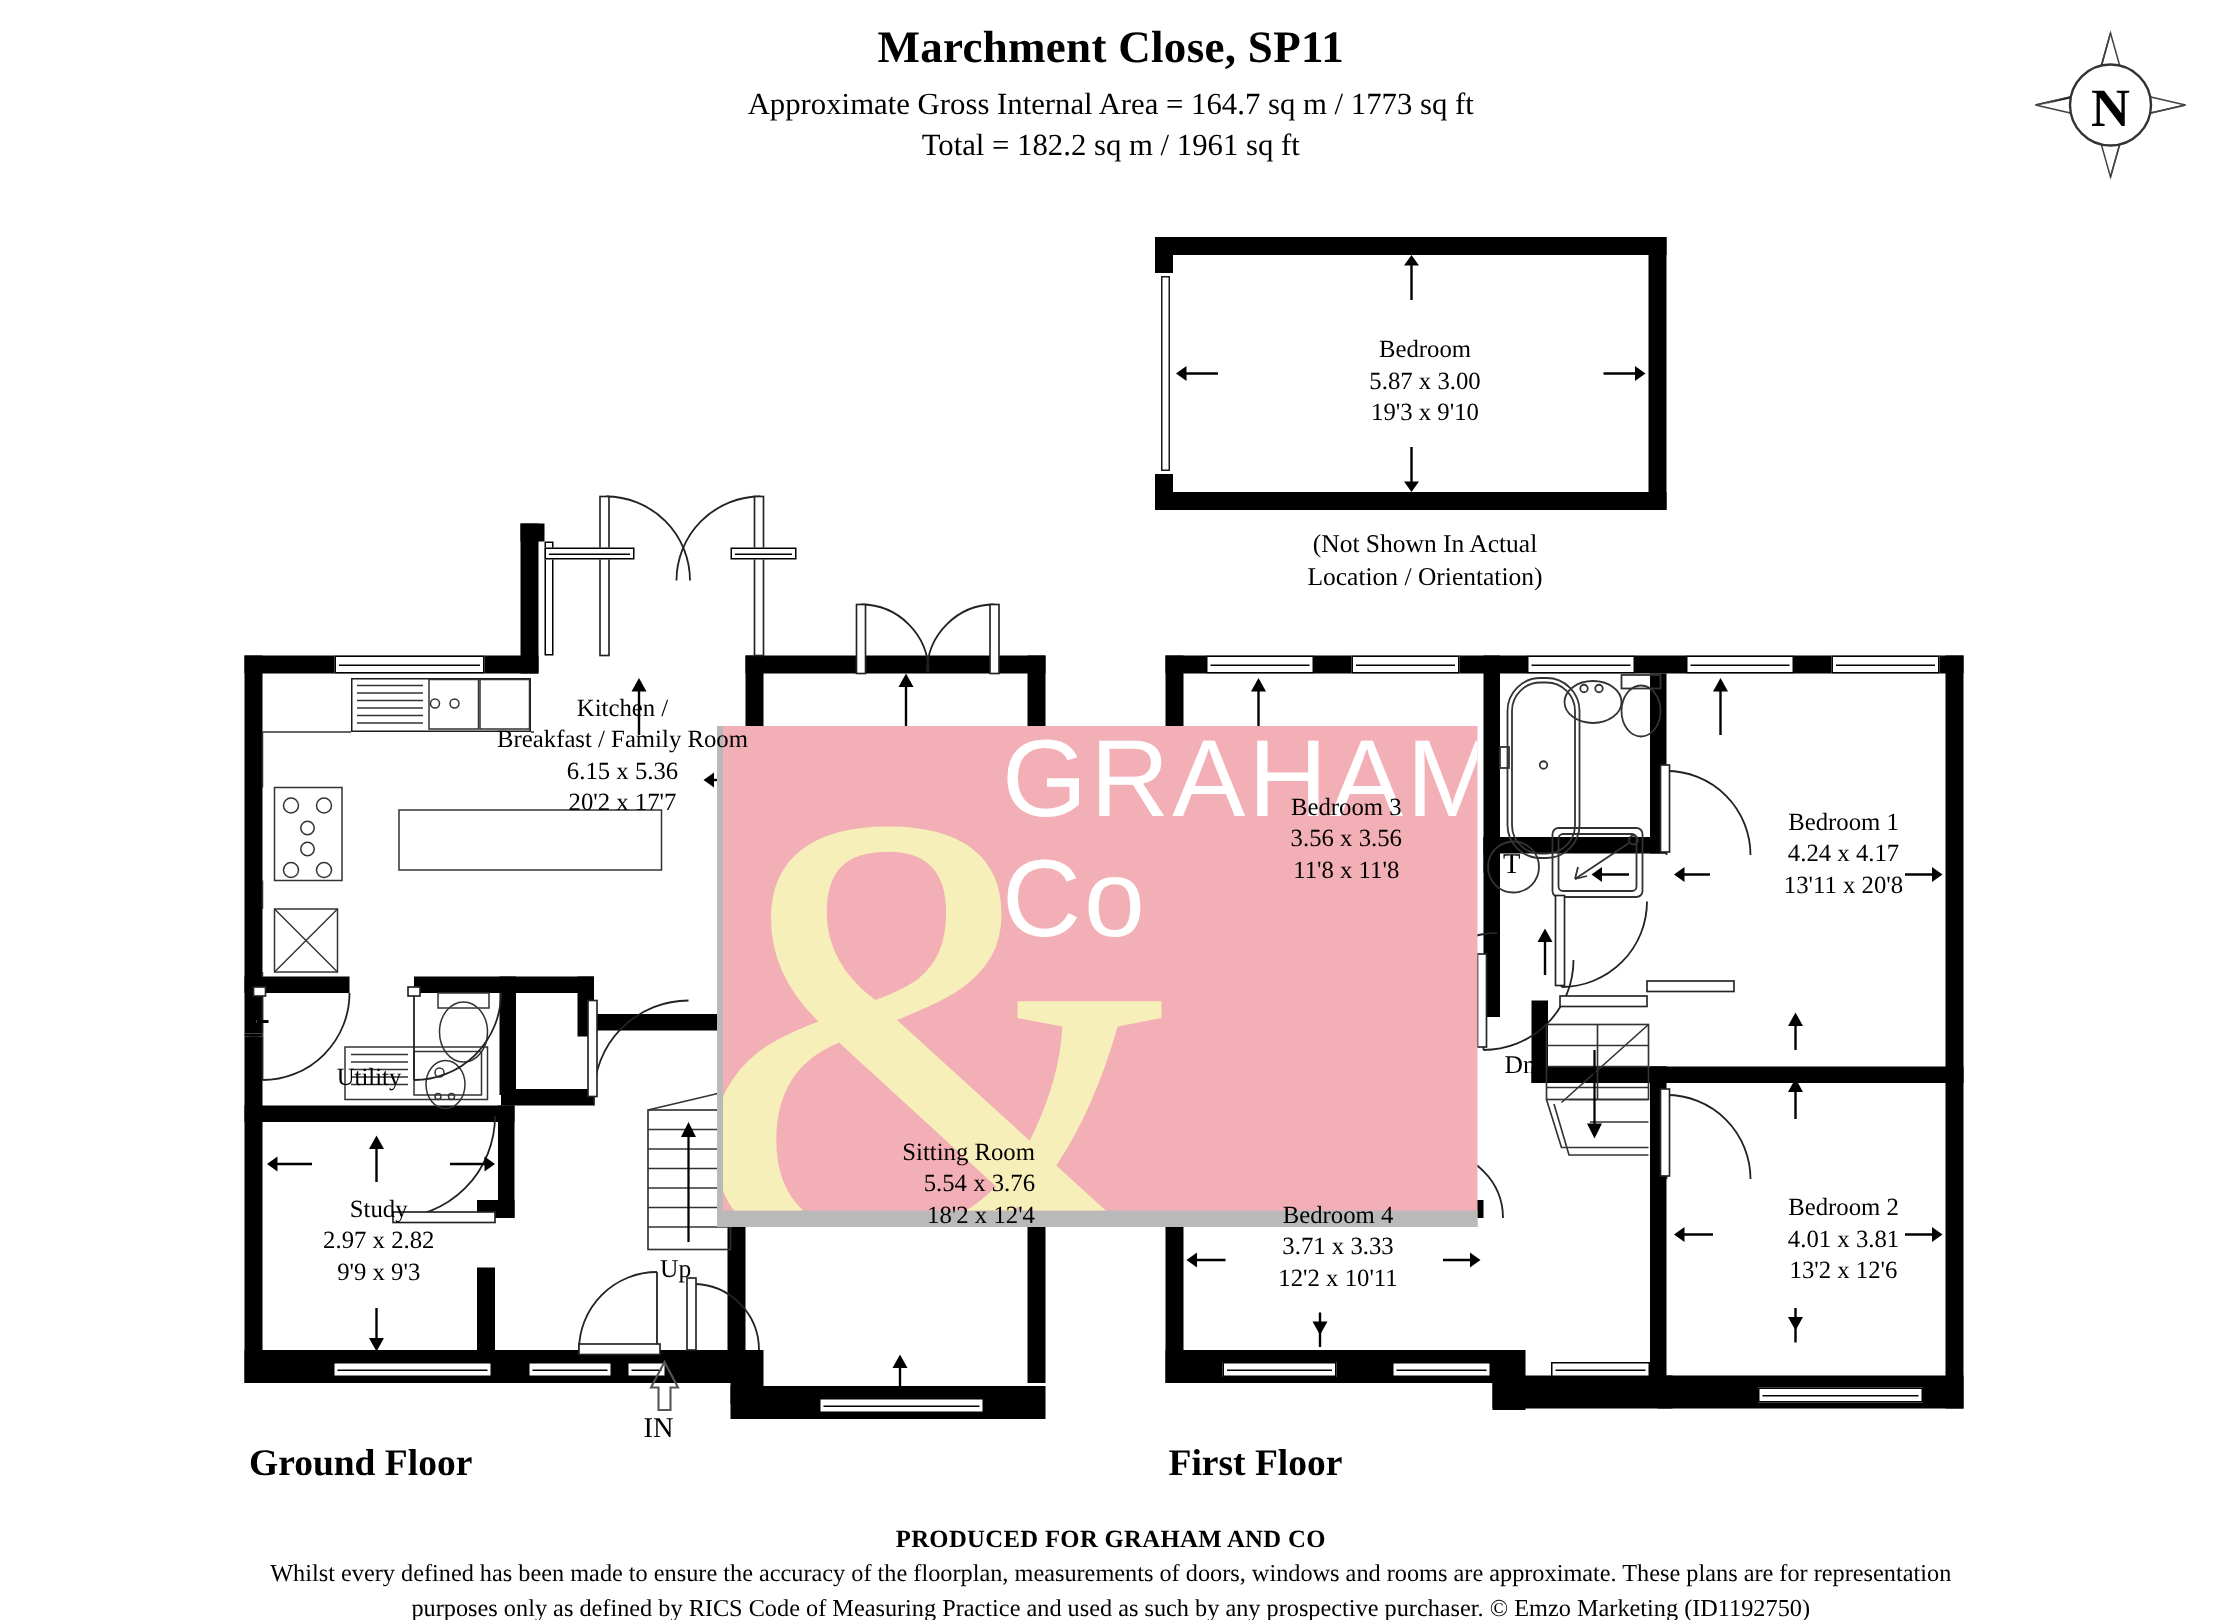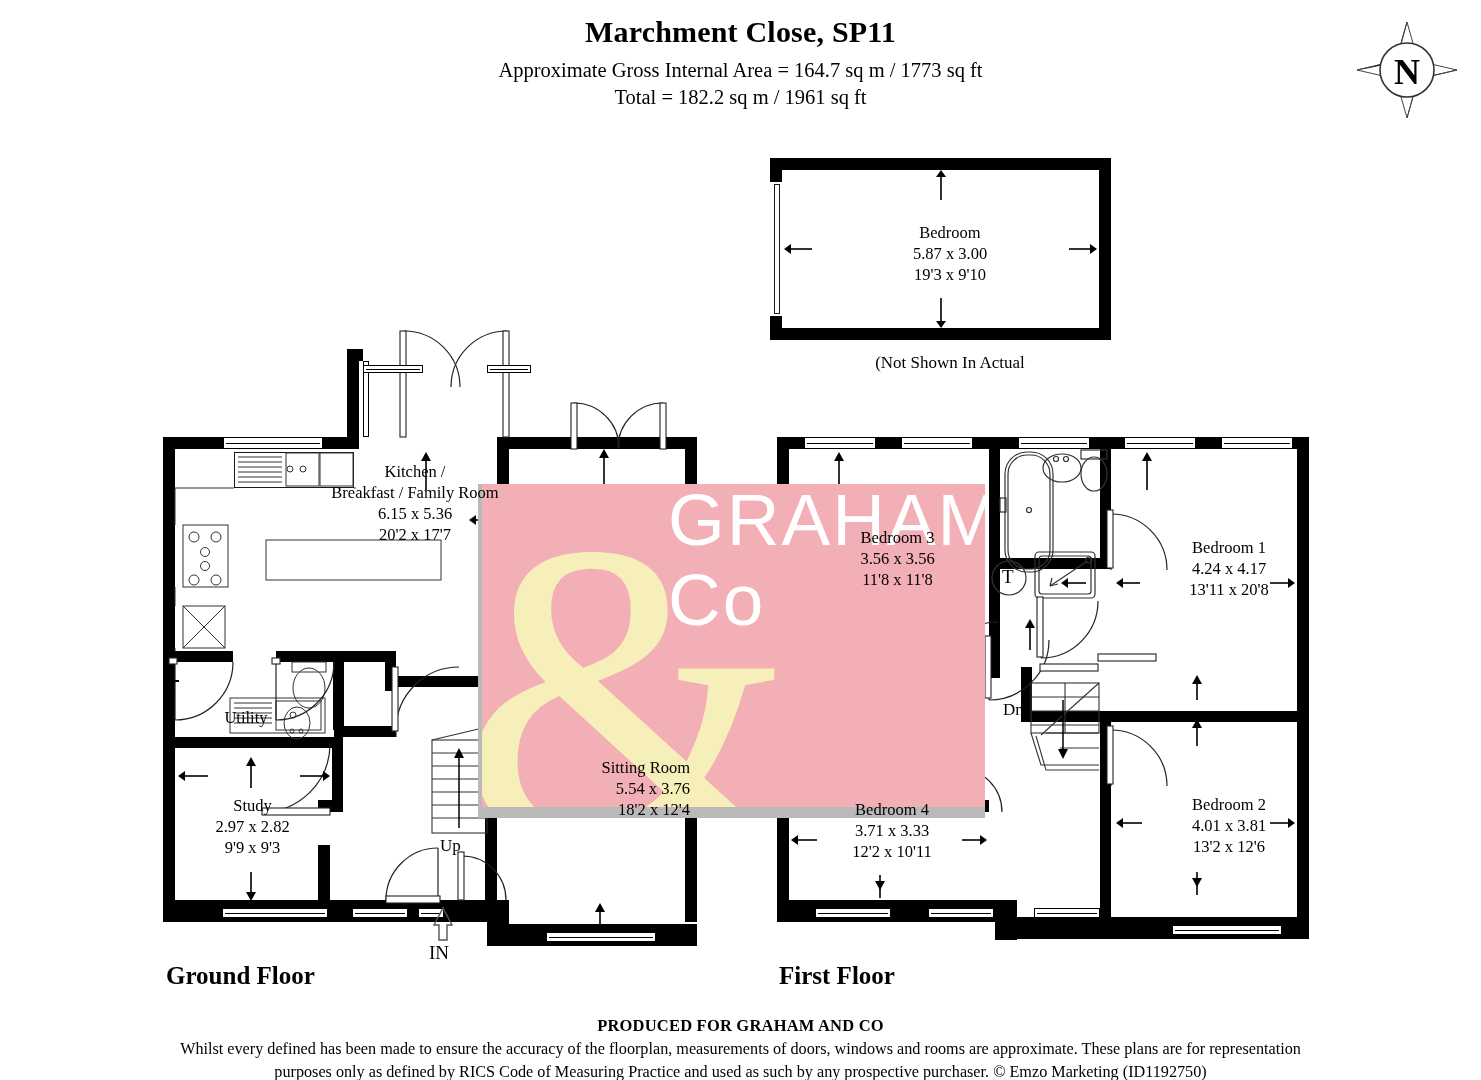--- a/index.html
+++ b/index.html
@@ -104,20 +104,21 @@
       </g>
     </svg>
 
     <div id="garage-lbl">
       <div>Bedroom</div>
       <div>5.87 x 3.00</div>
       <div>19'3 x 9'10</div>
     </div>
     <div id="garage-note">
       <div>(Not Shown In Actual</div>
+      <div>Location / Orientation)</div>
     </div>
   </div>
 
   <div>
 
     <div class="wall" style="left:163px;top:437px;width:12px;height:485px;"></div>
     <div class="wall" style="left:163px;top:437px;width:196px;height:12px;"></div>
     <div class="wall" style="left:347px;top:349px;width:12px;height:100px;"></div>
     <div class="wall" style="left:347px;top:349px;width:16px;height:12px;"></div>
     <div class="wall" style="left:497px;top:437px;width:12px;height:250px;"></div>

